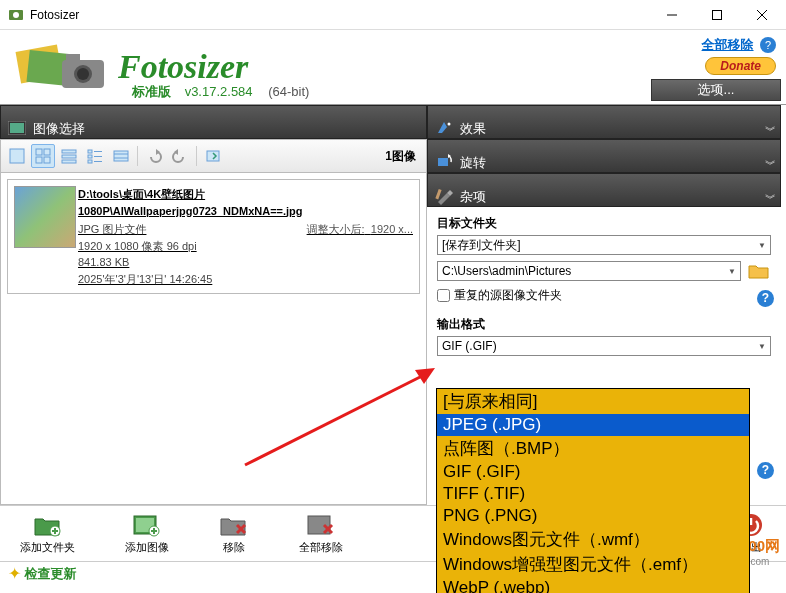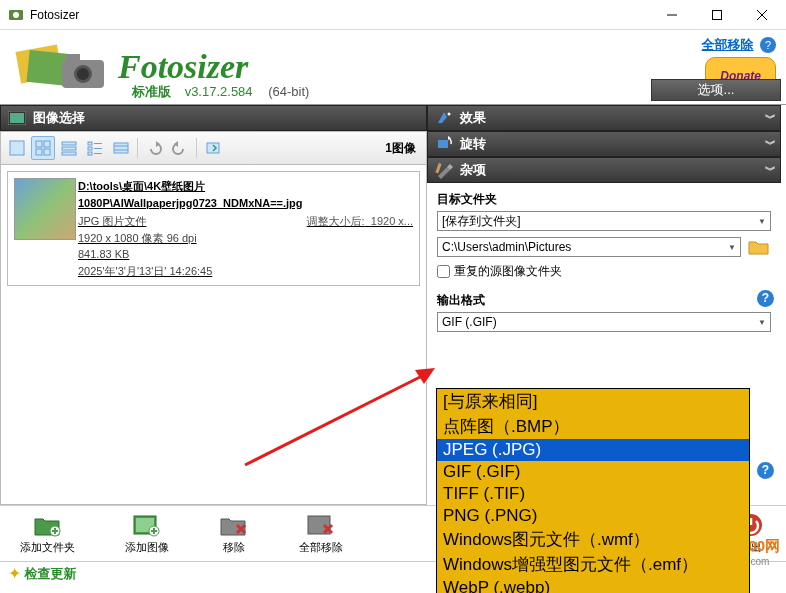--- a/index.html
+++ b/index.html
@@ -11,34 +11,34 @@
 .titlebar-text { font-size: 12px; flex: 1; }
 .titlebar-btn { width: 45px; height: 28px; display: flex; align-items: center; justify-content: center; cursor: pointer; }
 
 
 .header { height: 75px; background: #fff; display: flex; align-items: center; padding: 0 10px; border-bottom: 1px solid #999; position: relative; }
 .logo-img { width: 100px; height: 55px; margin-right: 8px; }
 .logo-text { font-family: "Comic Sans MS", cursive; font-size: 34px; color: #2a8c2a; font-weight: bold; font-style: italic; }
 .header-right { position: absolute; right: 10px; top: 5px; text-align: right; }
 .online-help { color: #0066cc; text-decoration: underline; font-size: 13px; font-weight: bold; }
 .help-q { display:inline-block; width:16px; height:16px; background:#2a7fd4; color:#fff; border-radius:50%; font-size:11px; text-align:center; line-height:16px; vertical-align:middle; margin-left:2px;}
-.donate-btn { background: #ffc43a; border: 1px solid #c89411; border-radius: 10px; padding: 11px 14px; font-size: 12px; font-style: italic; color: #701a75; font-weight: bold; cursor: pointer; margin-top: 3px; display: inline-block; }
+.donate-btn { background: #ffc43a; border: 1px solid #c89411; border-radius: 10px; padding: 1px 14px; font-size: 12px; font-style: italic; color: #b91c1c; font-weight: bold; cursor: pointer; margin-top: 3px; display: inline-block; }
 .version-row { position:absolute; left: 132px; bottom: 3px; font-size: 13px; }
 .version-edition { color: #2a8c2a; font-weight: bold; }
 .version-num { color: #2a8c2a; margin-left: 10px; }
 .version-bits { color: #555; margin-left: 12px; }
 .options-btn { position: absolute; right: 5px; bottom: 3px; background: linear-gradient(#6a6a6a,#4a4a4a); color: #fff; border: 1px solid #333; padding: 1px 0; width: 130px; font-size: 13px; text-align: center; cursor: pointer; }
 
 
 .main { display: flex; height: 400px; }
 .left-panel { width: 427px; display: flex; flex-direction: column; }
 .right-panel { flex: 1; display: flex; flex-direction: column; background: #fff; padding-right: 5px;}
 
 
-.section-head { background: linear-gradient(#5a5a5a,#383838); color: #fff; height: 26px; display: flex; align-items: center; padding: 0 6px; font-size: 13px; border: 1px solid #222; cursor: pointer; font-weight: bold; }
+.section-head { background: linear-gradient(#5a5a5a,#383838); color: #fff; height: 34px; display: flex; align-items: flex-end; padding: 0 6px; font-size: 13px; border: 1px solid #222; cursor: pointer; }
 .section-head .sicon { width: 20px; height: 20px; margin-right: 6px; display:flex; align-items:center; justify-content:center; }
 .chevrons { margin-left: auto; font-size: 11px; color: #ccc; letter-spacing: -2px; }
 
 
 .left-toolbar { height: 34px; background: linear-gradient(#fbfbfb,#e8e8e8); border: 1px solid #bbb; display: flex; align-items: center; padding: 0 4px; gap: 2px; }
 .tb-btn { width: 24px; height: 24px; border: 1px solid transparent; border-radius: 2px; cursor: pointer; display:flex; align-items:center; justify-content:center; }
 .tb-btn.active { background: #cde6f7; border-color: #7eb4ea; }
 .tb-sep { width: 1px; height: 20px; background: #ccc; margin: 0 2px; }
 .tb-text { margin-left: auto; font-size: 12px; font-weight: bold; padding-right: 6px; }
 
@@ -284,22 +284,22 @@
       <div class="field-label">输出格式</div>
       <div class="dropdown" id="fmt-dd">
           <span>GIF (.GIF)</span>
         </div>
     </div>
   </div>
 </div>
 
 <div class="open-list" id="fmt-list" style="left:436px; top:388px; width:314px;">
     <div class="opt">[与原来相同]</div>
+    <div class="opt sel">JPEG (.JPG)</div>
     <div class="opt">点阵图（.BMP）</div>
-    <div class="opt sel">JPEG (.JPG)</div>
     <div class="opt">GIF (.GIF)</div>
     <div class="opt">TIFF (.TIF)</div>
     <div class="opt">PNG (.PNG)</div>
     <div class="opt">Windows图元文件（.wmf）</div>
     <div class="opt">Windows增强型图元文件（.emf）</div>
     <div class="opt">WebP (.webp)</div>
   </div>
 
 <div class="bottom-bar">
   <div class="bb-btn">

